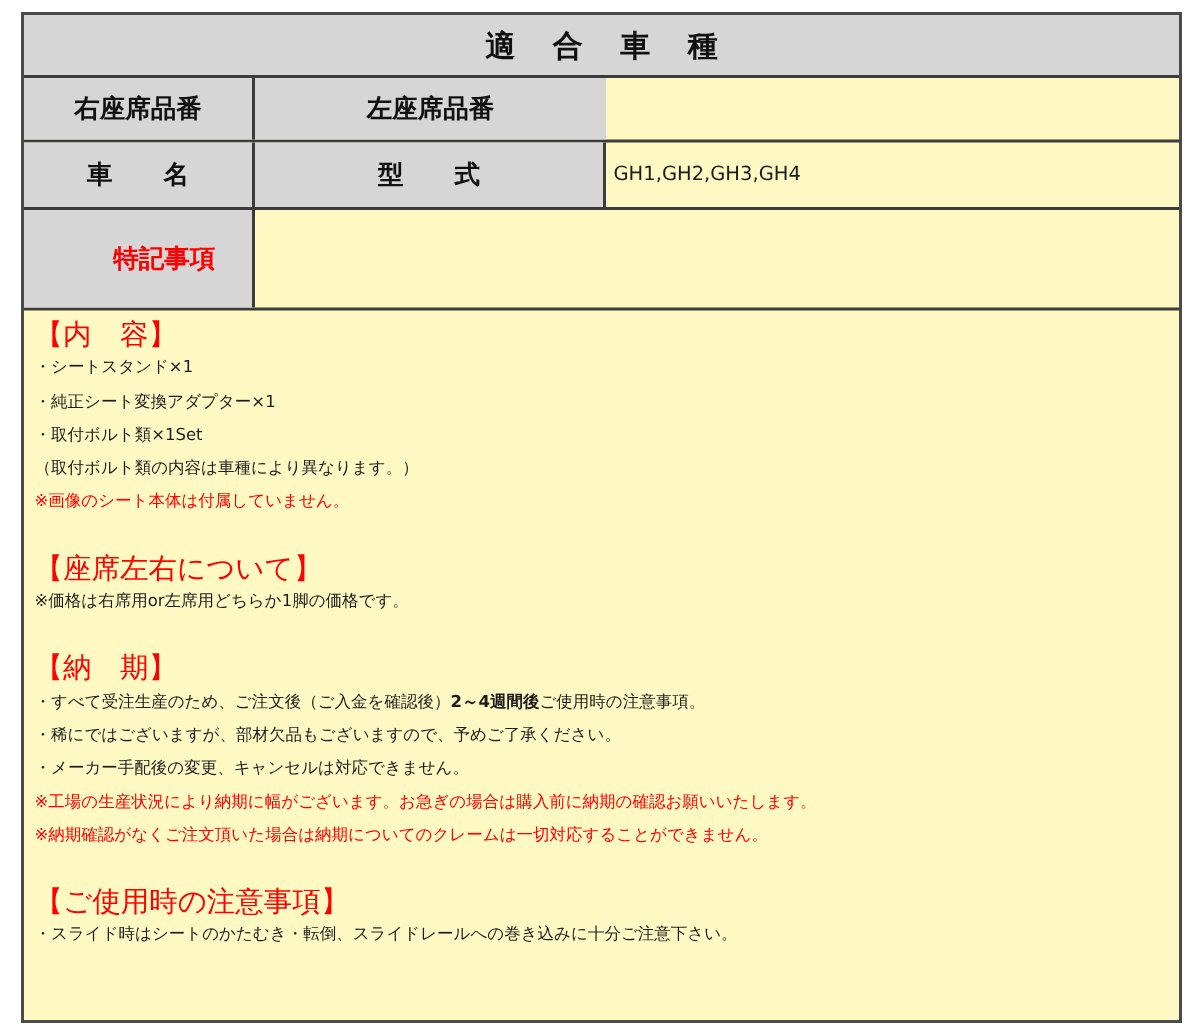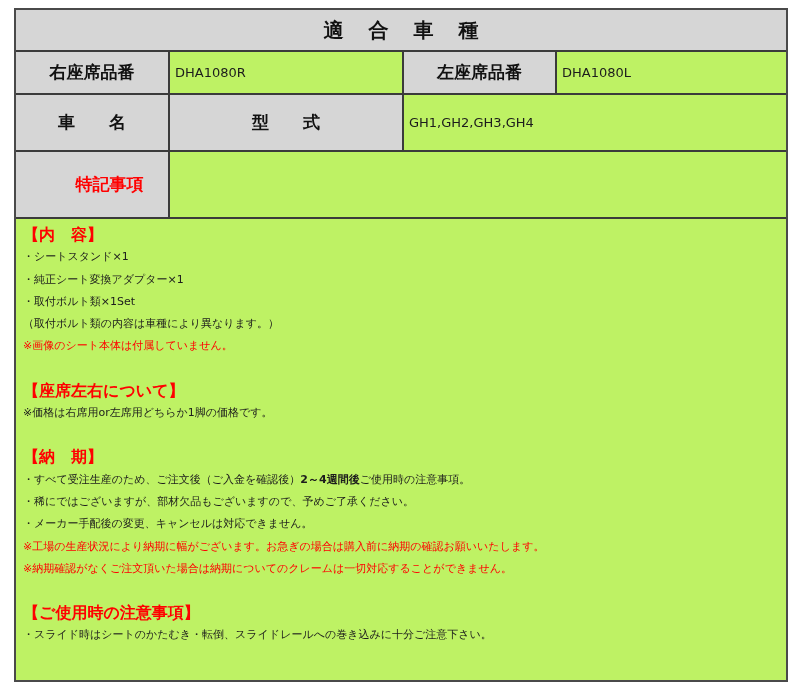--- a/index.html
+++ b/index.html
@@ -8,21 +8,21 @@
     background: #ffffff;
     font-family: "DejaVu Sans", "Liberation Sans", sans-serif;
     color: #1c1c1c;
     overflow: hidden;
   }
   .sheet {
     position: absolute;
     left: 14px; top: 8px;
     width: 774px; height: 674px;
     border: 2px solid #4a4a4a;
-    background: #bef264;
+    background: #fef9c3;
     display: flex;
     flex-direction: column;
   }
   
   .title-row {
     height: 42px;
     background: #d6d6d6;
     border-bottom: 2px solid #3b3b3b;
     display: flex; align-items: center; justify-content: center;
     font-weight: bold;
@@ -30,21 +30,21 @@
     letter-spacing: 9px;
     padding-left: 9px; 
     color: #111;
   }
   .grid-row {
     display: grid;
     grid-template-columns: 154px 234px 153px 1fr;
     border-bottom: 2px solid #3b3b3b;
   }
   .row-1 { height: 43px; }
-  .row-2 { height: 57px; }
+  .row-2 { height: 45px; }
   .row-3 { height: 67px; grid-template-columns: 154px 1fr; }
   .cell { display: flex; align-items: center; border-right: 2px solid #3b3b3b; }
   .cell:last-child { border-right: none; }
   .cell.label {
     background: #d6d6d6;
     justify-content: center;
     font-weight: bold;
     font-size: 17px;
     color: #111;
   }
@@ -57,22 +57,22 @@
   
   .content {
     flex: 1;
     padding: 5px 8px 0 7px;
     overflow: hidden;
   }
   .section { margin-bottom: 22px; }
   .section:last-child { margin-bottom: 0; }
   .sec-title {
     color: #ff0000;
-    font-weight: bold;
-    font-size: 16px;
+    font-weight: normal;
+    font-size: 19px;
     line-height: 22.3px;
     white-space: nowrap;
   }
   .line {
     font-size: 11px;
     line-height: 22.3px;
     white-space: nowrap;
     color: #1c1c1c;
   }
   .line.red { color: #ff0000; }
@@ -80,23 +80,21 @@
 </style>
 </head>
 <body>
 
 <div class="sheet">
 
   <div class="title-row">適 合 車 種</div>
 
   <div class="grid-row row-1">
     <div class="cell label">右座席品番</div>
-    <div class="cell value">DHA1080R</div>
     <div class="cell label">左座席品番</div>
-    <div class="cell value">DHA1080L</div>
   </div>
 
   <div class="grid-row row-2">
     <div class="cell label">車　　名</div>
     <div class="cell label">型　　式</div>
     <div class="cell value">GH1,GH2,GH3,GH4</div>
   </div>
 
   <div class="grid-row row-3">
     <div class="cell label red-label">特記事項</div>

